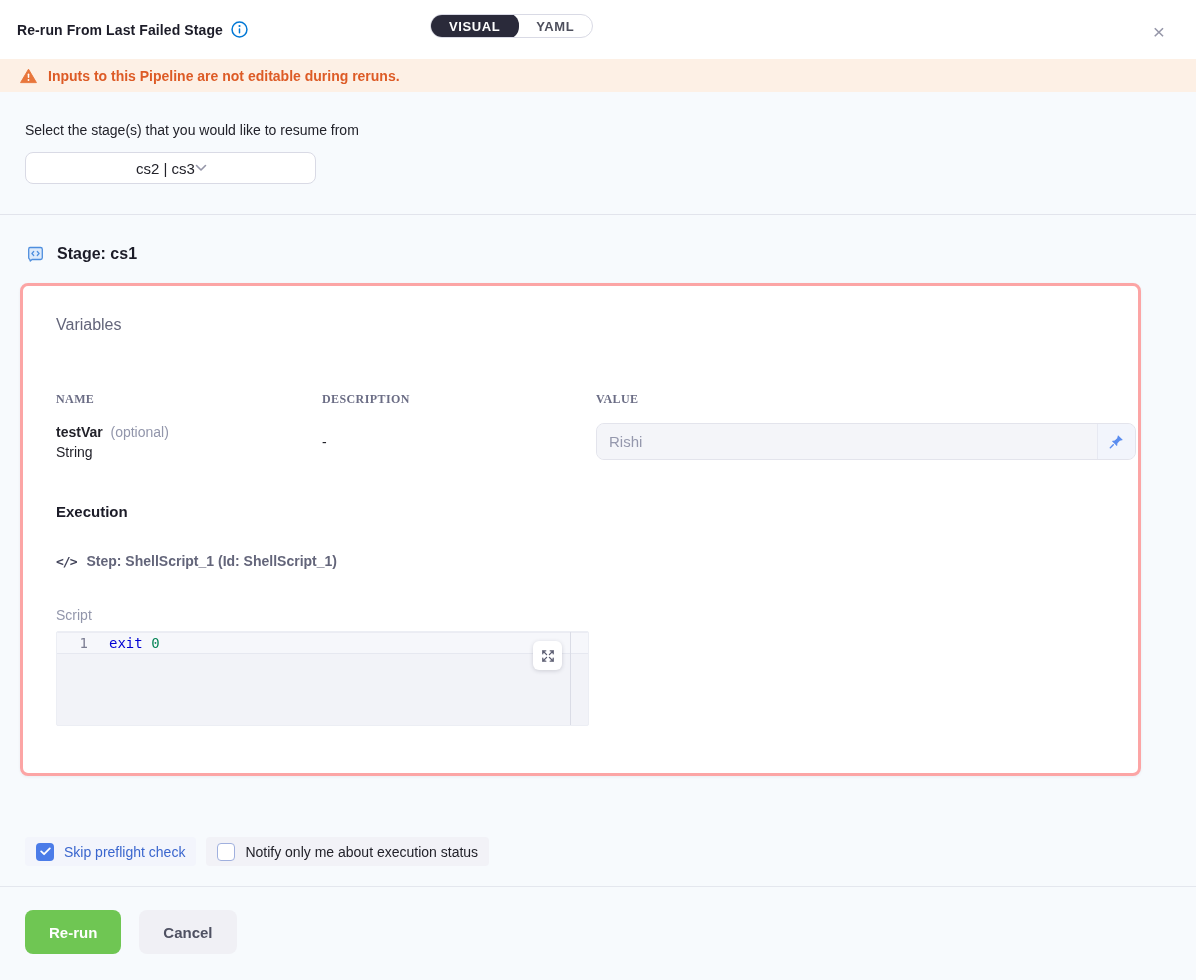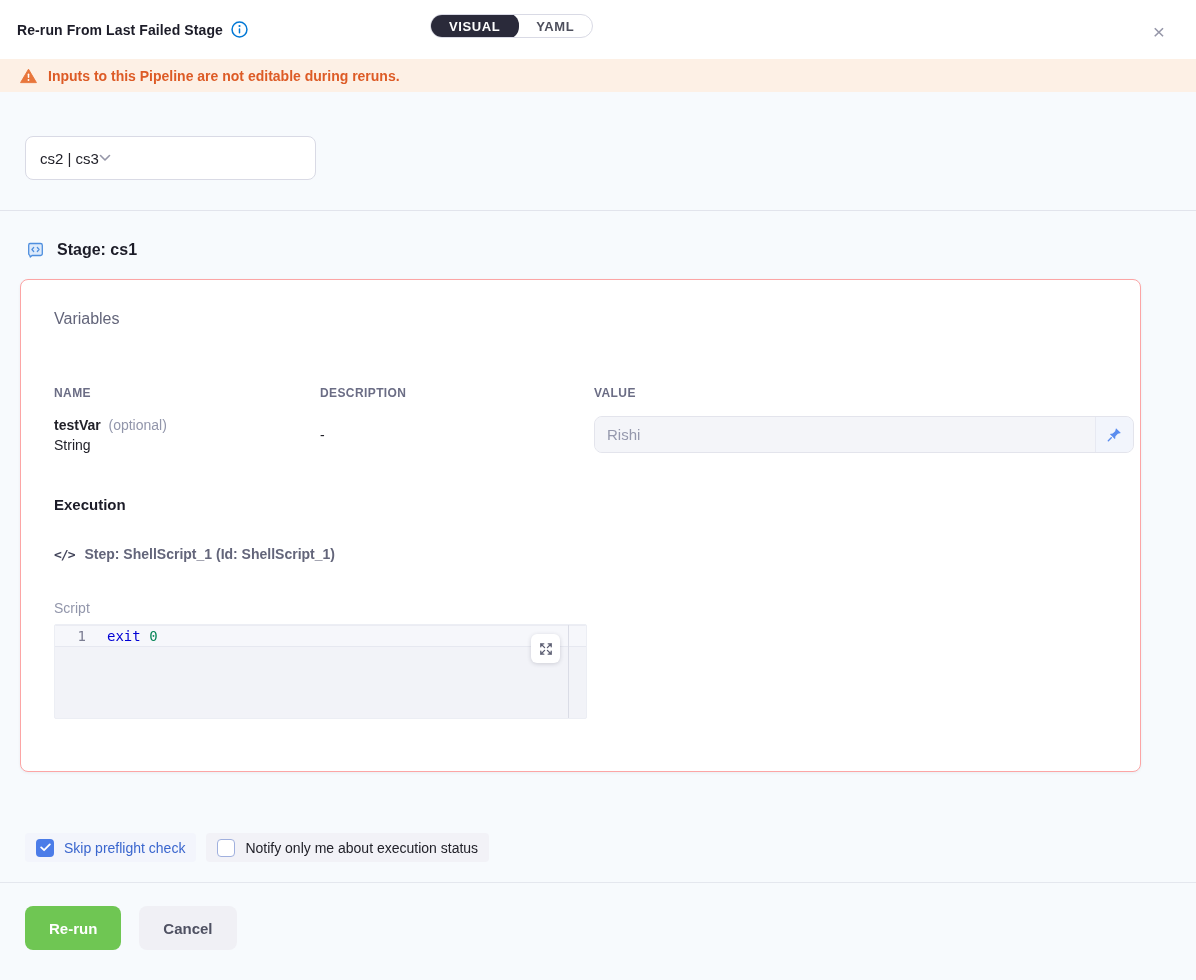--- a/index.html
+++ b/index.html
@@ -45,45 +45,45 @@
   .banner {
     height:33px; background:#fdf0e5;
     display:flex; align-items:center; padding:0 20px; gap:11px;
   }
   .banner-text { font-size:14px; font-weight:600; color:#dd5b26; }
 
   
   .stage-select { padding:30px 25px 0 25px; }
   .stage-select-label { font-size:14px; color:#22222a; }
   .stage-dropdown {
-    margin-top:14px; width:291px; height:44px;
+    margin-top:14px; width:291px; height:32px;
     background:#ffffff; border:1px solid #d9dae5; border-radius:8px;
-    display:flex; align-items:center; justify-content:flex-start;
+    display:flex; align-items:center; justify-content:center;
     padding:0 12px 0 14px; cursor:pointer;
   }
   .stage-dropdown-value { font-size:15px; color:#22222a; }
   .section-divider { margin-top:30px; border-top:1px solid #e2e4ec; }
 
   
   .stage-heading {
     margin:29px 0 0 25px; display:flex; align-items:center; gap:11px;
   }
   .stage-heading-text { font-size:16px; font-weight:700; color:#1c1c28; }
 
   .card {
     margin:19px 20px 0 20px; width:1121px; height:493px;
-    background:#ffffff; border:1px solid #fca5a5; border-radius:8px;
+    background:#ffffff; border:3px solid #fca5a5; border-radius:8px;
     box-shadow:0 1px 3px rgba(40,41,61,.06);
     padding:30px 33px 0 33px;
   }
   .vars-heading { font-size:16px; font-weight:500; color:#63657a; }
 
   .vars-grid { display:grid; grid-template-columns:266px 274px 1fr; align-items:start; }
   .vars-head { margin-top:58px; }
-  .col-header { font-size:12px; font-weight:700; letter-spacing:.4px; color:#6b6d85; }
+  .col-header { font-size:12px; font-weight:700; letter-spacing:.4px; color:#6b6d85;font-family:Liberation Serif, serif; }
   .vars-row { margin-top:16px; align-items:center; }
   .var-name-line { font-size:14px; }
   .var-name { font-weight:700; color:#22222a; }
   .var-optional { color:#9296ab; }
   .var-type { font-size:14px; color:#22222a; margin-top:4px; }
   .var-desc { font-size:14px; color:#22222a; }
   .value-wrap {
     width:540px; height:37px; display:flex; align-items:stretch;
     border:1px solid #e3e4ec; border-radius:8px; overflow:hidden;
     background:#f4f5f9;
@@ -185,20 +185,21 @@
       <svg width="17" height="16" viewBox="0 0 18 16">
         <path d="M9 0.8 L17.4 15 L0.6 15 Z" fill="#e8763c" stroke="#e8763c" stroke-width="1" stroke-linejoin="round"></path>
         <rect x="8.2" y="5.4" width="1.6" height="4.6" rx="0.8" fill="#ffffff"></rect>
         <circle cx="9" cy="12.2" r="1" fill="#ffffff"></circle>
       </svg>
     </span>
     <span class="banner-text">Inputs to this Pipeline are not editable during reruns.</span>
   </div>
 
   <div class="stage-select">
+    <div class="stage-select-label">Select the stage(s) that you would like to resume from</div>
     <div class="stage-dropdown">
       <span class="stage-dropdown-value">cs2 | cs3</span>
       <span style="display:inline-flex;">
         <svg width="12" height="8" viewBox="0 0 12 8" fill="none">
           <path d="M1.5 1.5 L6 6 L10.5 1.5" stroke="#9596a8" stroke-width="1.6" stroke-linecap="round" stroke-linejoin="round"></path>
         </svg>
       </span>
     </div>
   </div>
   <div class="section-divider"></div>

